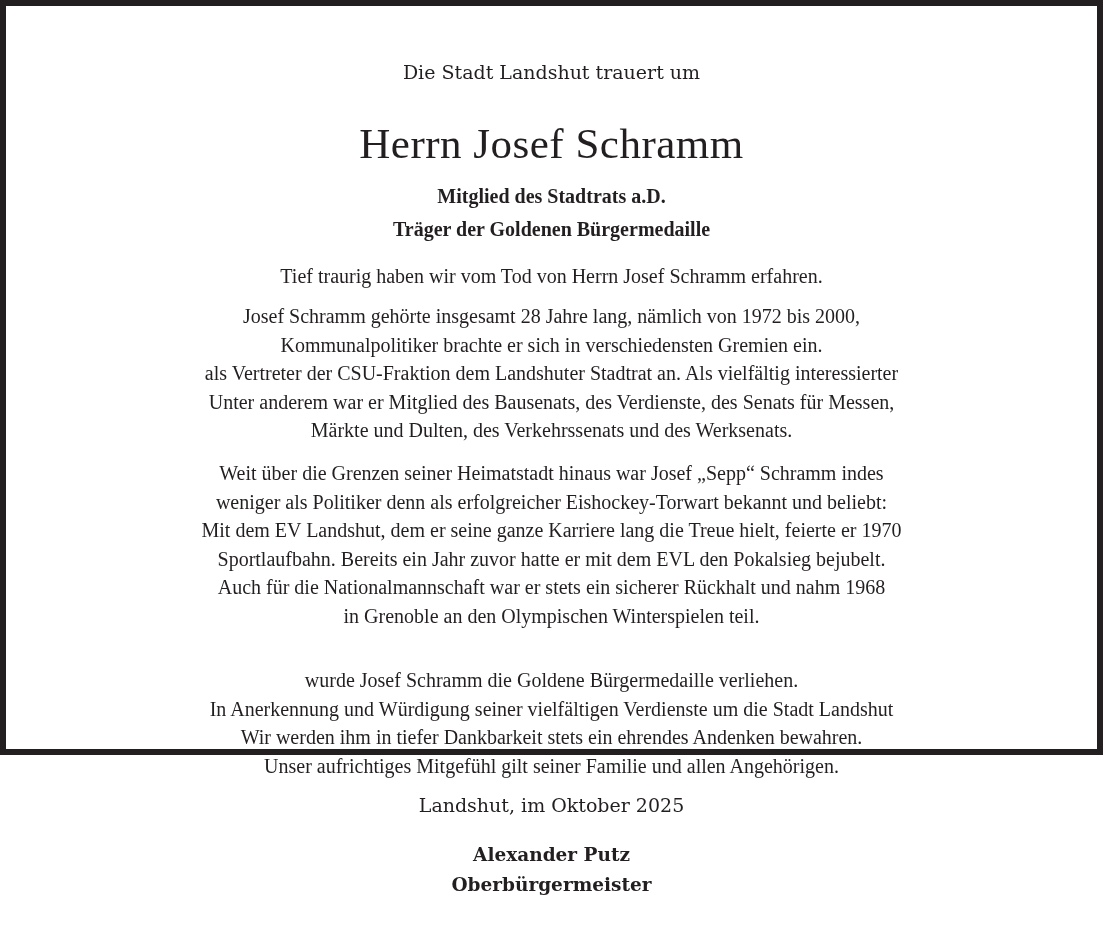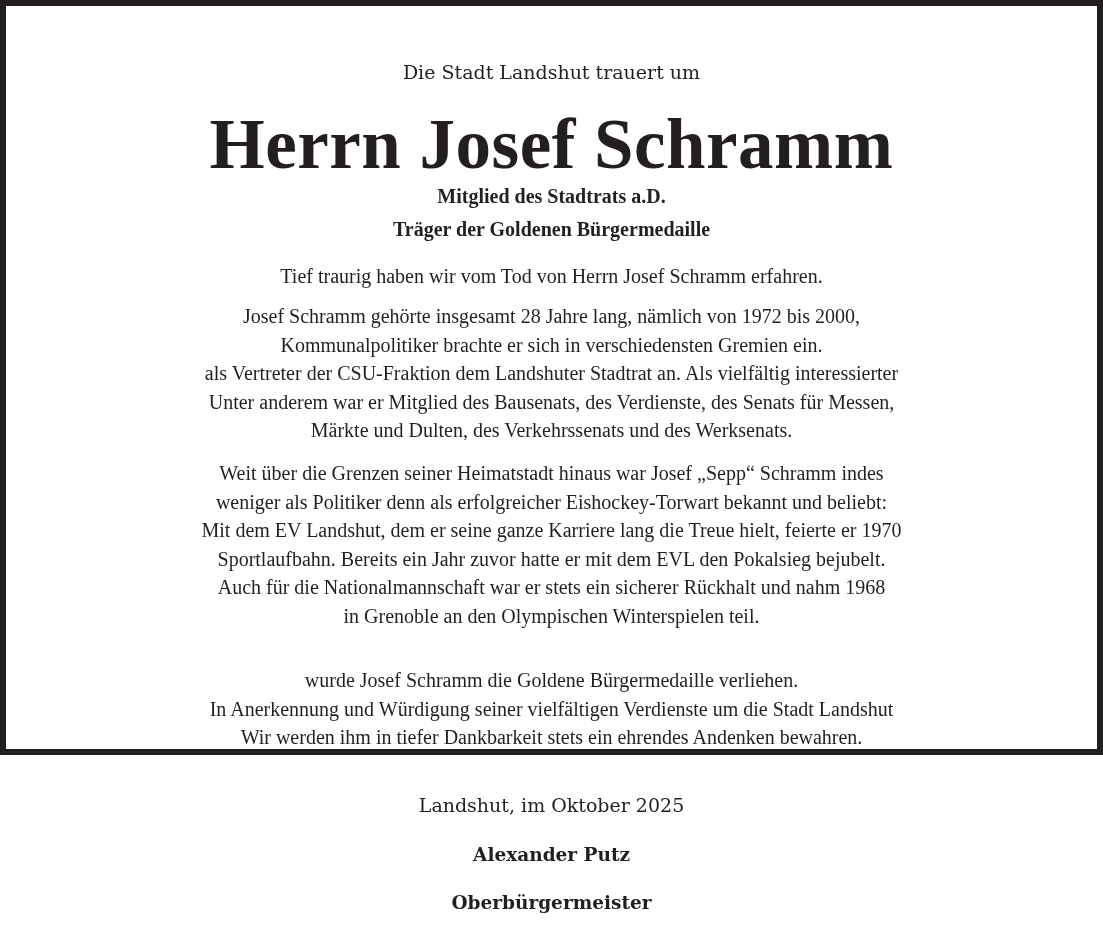--- a/index.html
+++ b/index.html
@@ -10,39 +10,39 @@
       border: 6px solid #231f20; background: #fff;
     }
     .content {
       position: absolute; left: 6px; right: 6px; top: 0;
       text-align: center; color: #231f20;
       font-family: "DejaVu Serif", "Liberation Serif", serif;
     }
     .intro { position: absolute; left: 0; right: 0; top: 55px; font-size: 19px; }
     .name {
       position: absolute; left: 0; right: 0; top: 98px;
-      font-family: "Liberation Serif", serif; font-weight: bold;
-      font-size: 71px; letter-spacing: 0.5px; line-height: 80px;
+      font-family: "Liberation Serif", serif; font-weight: normal;
+      font-size: 43px; letter-spacing: 0.5px; line-height: 80px;
     }
     .sub { position: absolute; left: 0; right: 0; font-family: "Liberation Serif", serif; font-weight: bold; font-size: 20px; }
     .sub1 { top: 179px; text-align: center; }
     .sub2 { top: 212px; }
     .para {
       position: absolute; left: 0; right: 0;
       font-family: "Liberation Serif", serif; font-size: 20px; line-height: 28.5px;
     }
     .p-line { display: block; white-space: nowrap; }
     .p1 { top: 256px; }
     .p2 { top: 296px; }
     .p3 { top: 453px; }
     .p4 { top: 660px; }
     .place { position: absolute; left: 0; right: 0; top: 788px; font-size: 19px; }
     .sig { position: absolute; left: 0; right: 0; font-family: "DejaVu Serif", serif; font-weight: bold; font-size: 18.5px; }
     .sig1 { top: 838px; }
-    .sig2 { top: 868px; margin-top: 18px; }
+    .sig2 { top: 868px; }
   </style>
 </head>
 <body>
 
 <div class="frame">
   <div class="content">
     <div class="intro">Die Stadt Landshut trauert um</div>
     <div class="name">Herrn Josef Schramm</div>
     <div class="sub sub1">Mitglied des Stadtrats a.D.</div>
     <div class="sub sub2">Träger der Goldenen Bürgermedaille</div>
@@ -65,19 +65,20 @@
       <span class="p-line">Mit dem EV Landshut, dem er seine ganze Karriere lang die Treue hielt, feierte er 1970</span>
       <span class="p-line">Sportlaufbahn. Bereits ein Jahr zuvor hatte er mit dem EVL den Pokalsieg bejubelt.</span>
       <span class="p-line">Auch für die Nationalmannschaft war er stets ein sicherer Rückhalt und nahm 1968</span>
       <span class="p-line">in Grenoble an den Olympischen Winterspielen teil.</span>
     </div>
 
     <div class="para p4">
       <span class="p-line">wurde Josef Schramm die Goldene Bürgermedaille verliehen.</span>
       <span class="p-line">In Anerkennung und Würdigung seiner vielfältigen Verdienste um die Stadt Landshut</span>
       <span class="p-line">Wir werden ihm in tiefer Dankbarkeit stets ein ehrendes Andenken bewahren.</span>
+      <span class="p-line">Unser aufrichtiges Mitgefühl gilt seiner Familie und allen Angehörigen.</span>
     </div>
 
     <div class="place">Landshut, im Oktober 2025</div>
     <div class="sig sig1">Alexander Putz</div>
     <div class="sig sig2">Oberbürgermeister</div>
   </div>
 </div>
 
 </body></html>

